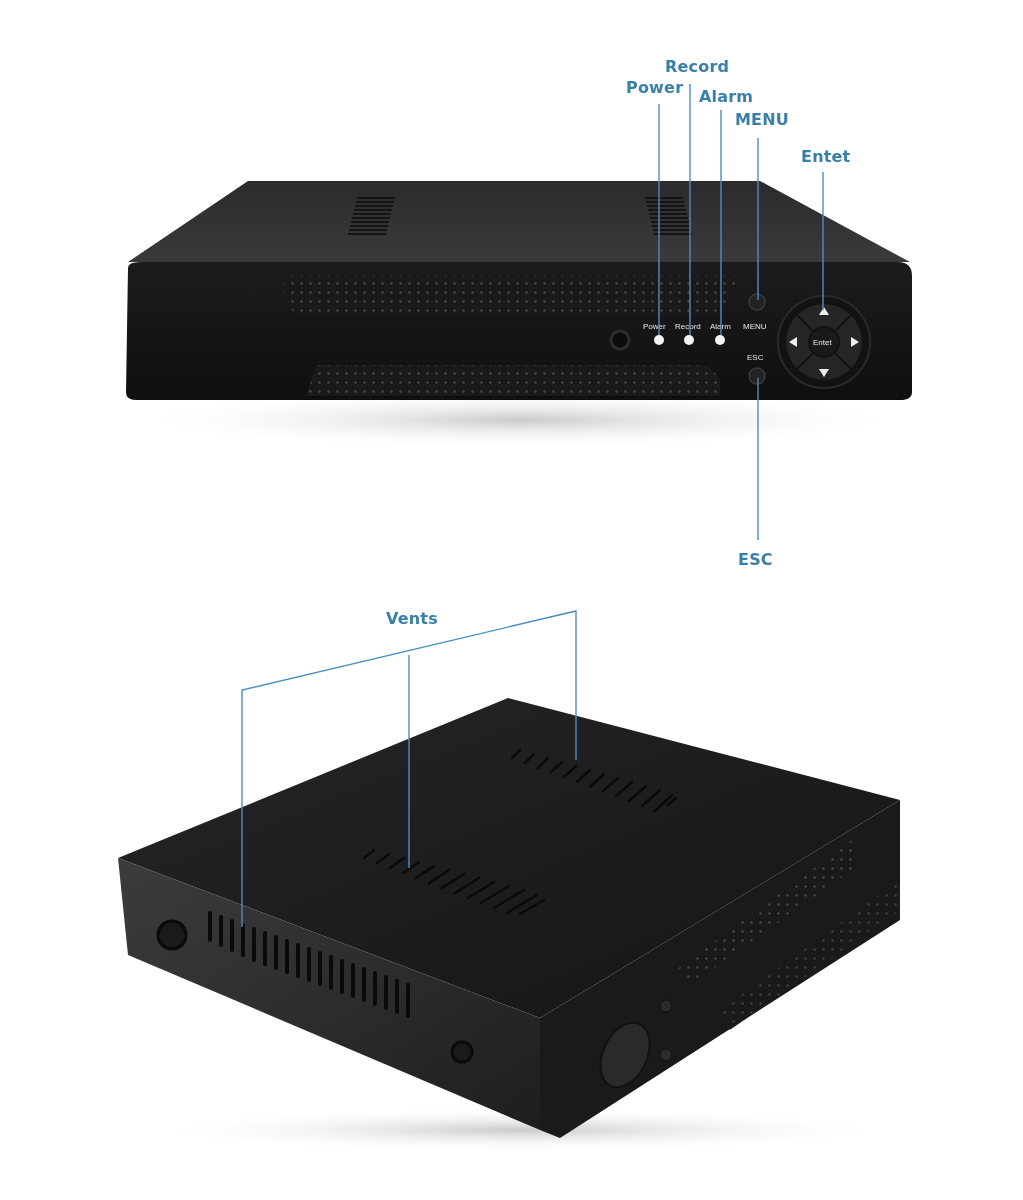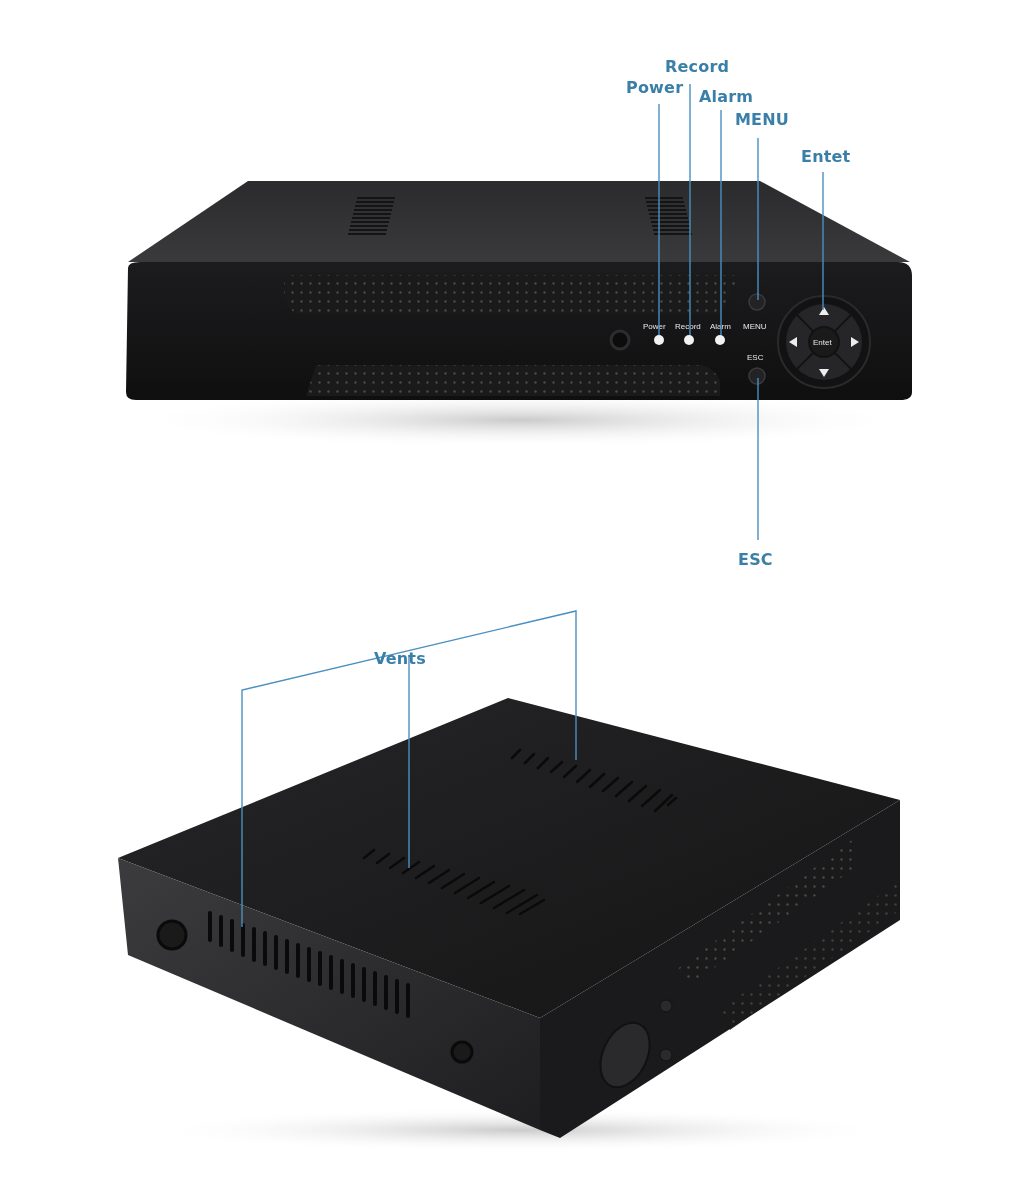--- a/index.html
+++ b/index.html
@@ -194,15 +194,15 @@
       </g>
     </g>
   </svg>
 
   <div class="callout" style="left:626px; top:78px;">Power</div>
   <div class="callout" style="left:665px; top:57px;">Record</div>
   <div class="callout" style="left:699px; top:87px;">Alarm</div>
   <div class="callout" style="left:735px; top:110px;">MENU</div>
   <div class="callout" style="left:801px; top:147px;">Entet</div>
   <div class="callout" style="left:738px; top:550px;">ESC</div>
-  <div class="callout" style="left:374px; top:609px;margin-top:40px;">Vents</div>
+  <div class="callout" style="left:386px; top:609px;">Vents</div>
 
 </div>
 
 </body></html>

